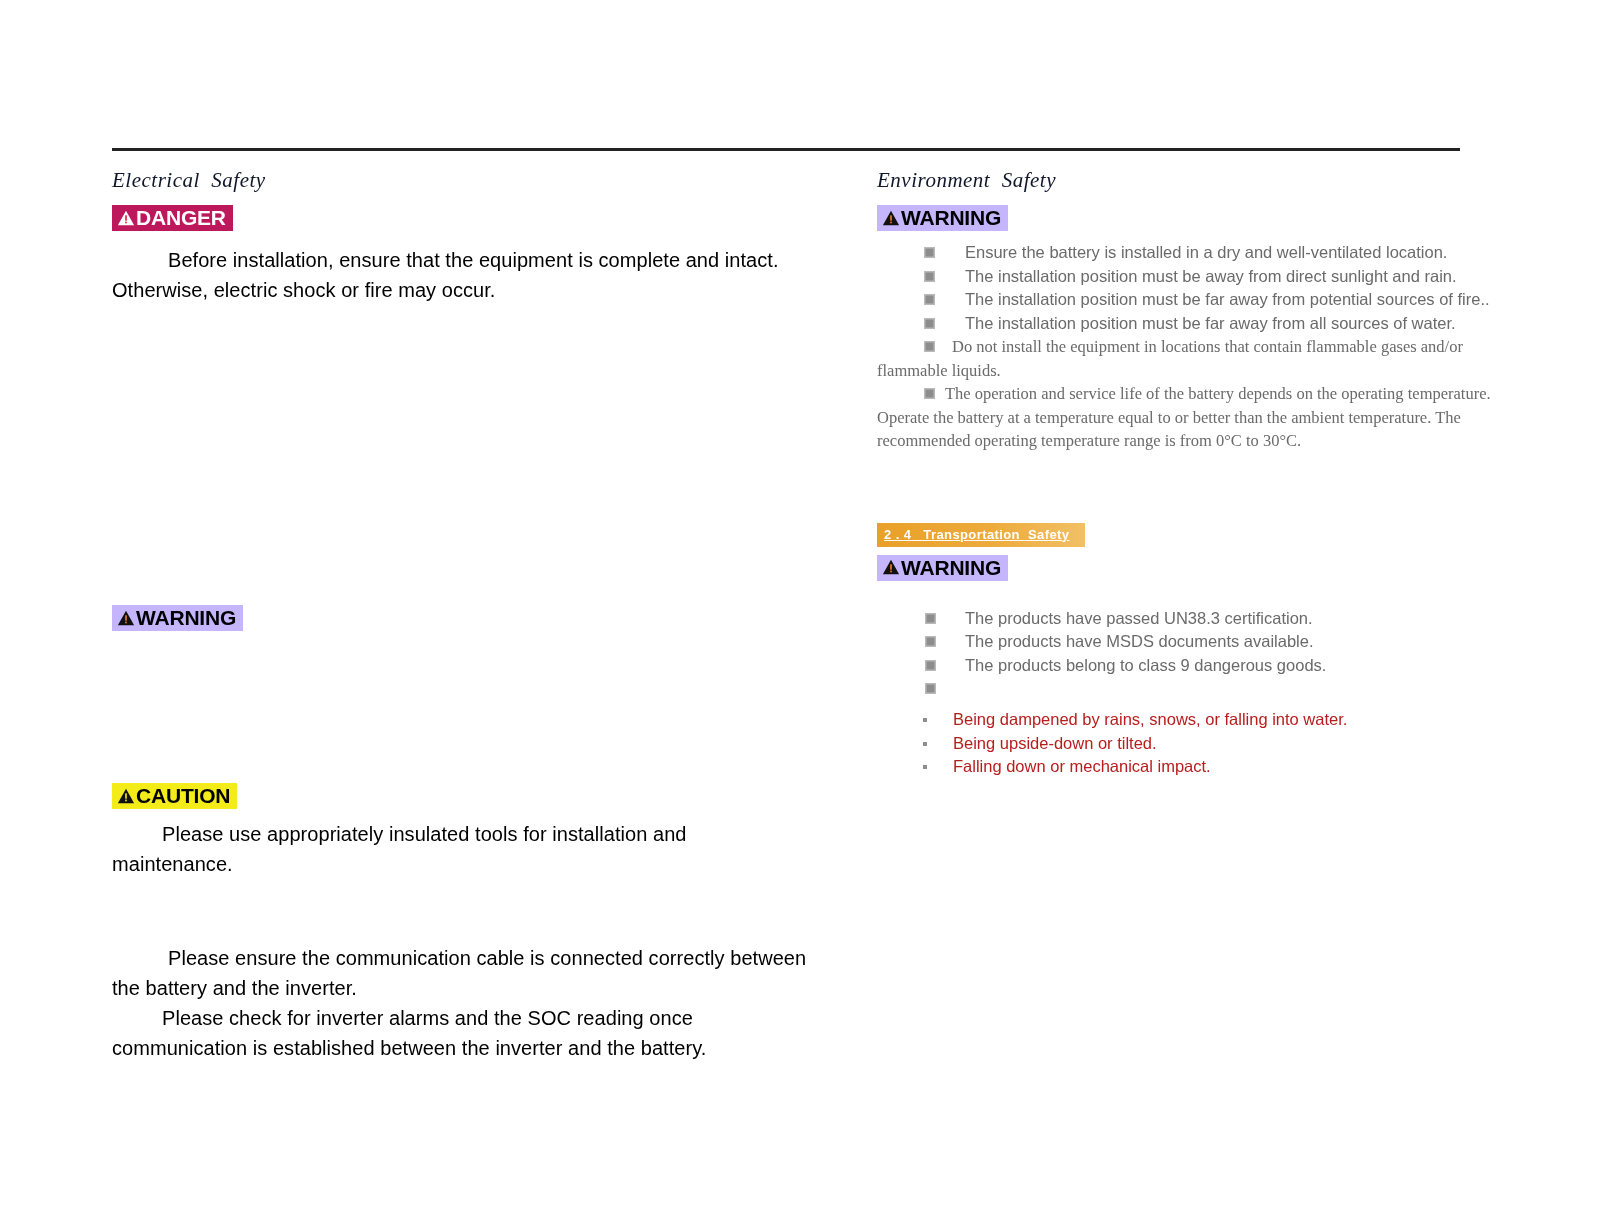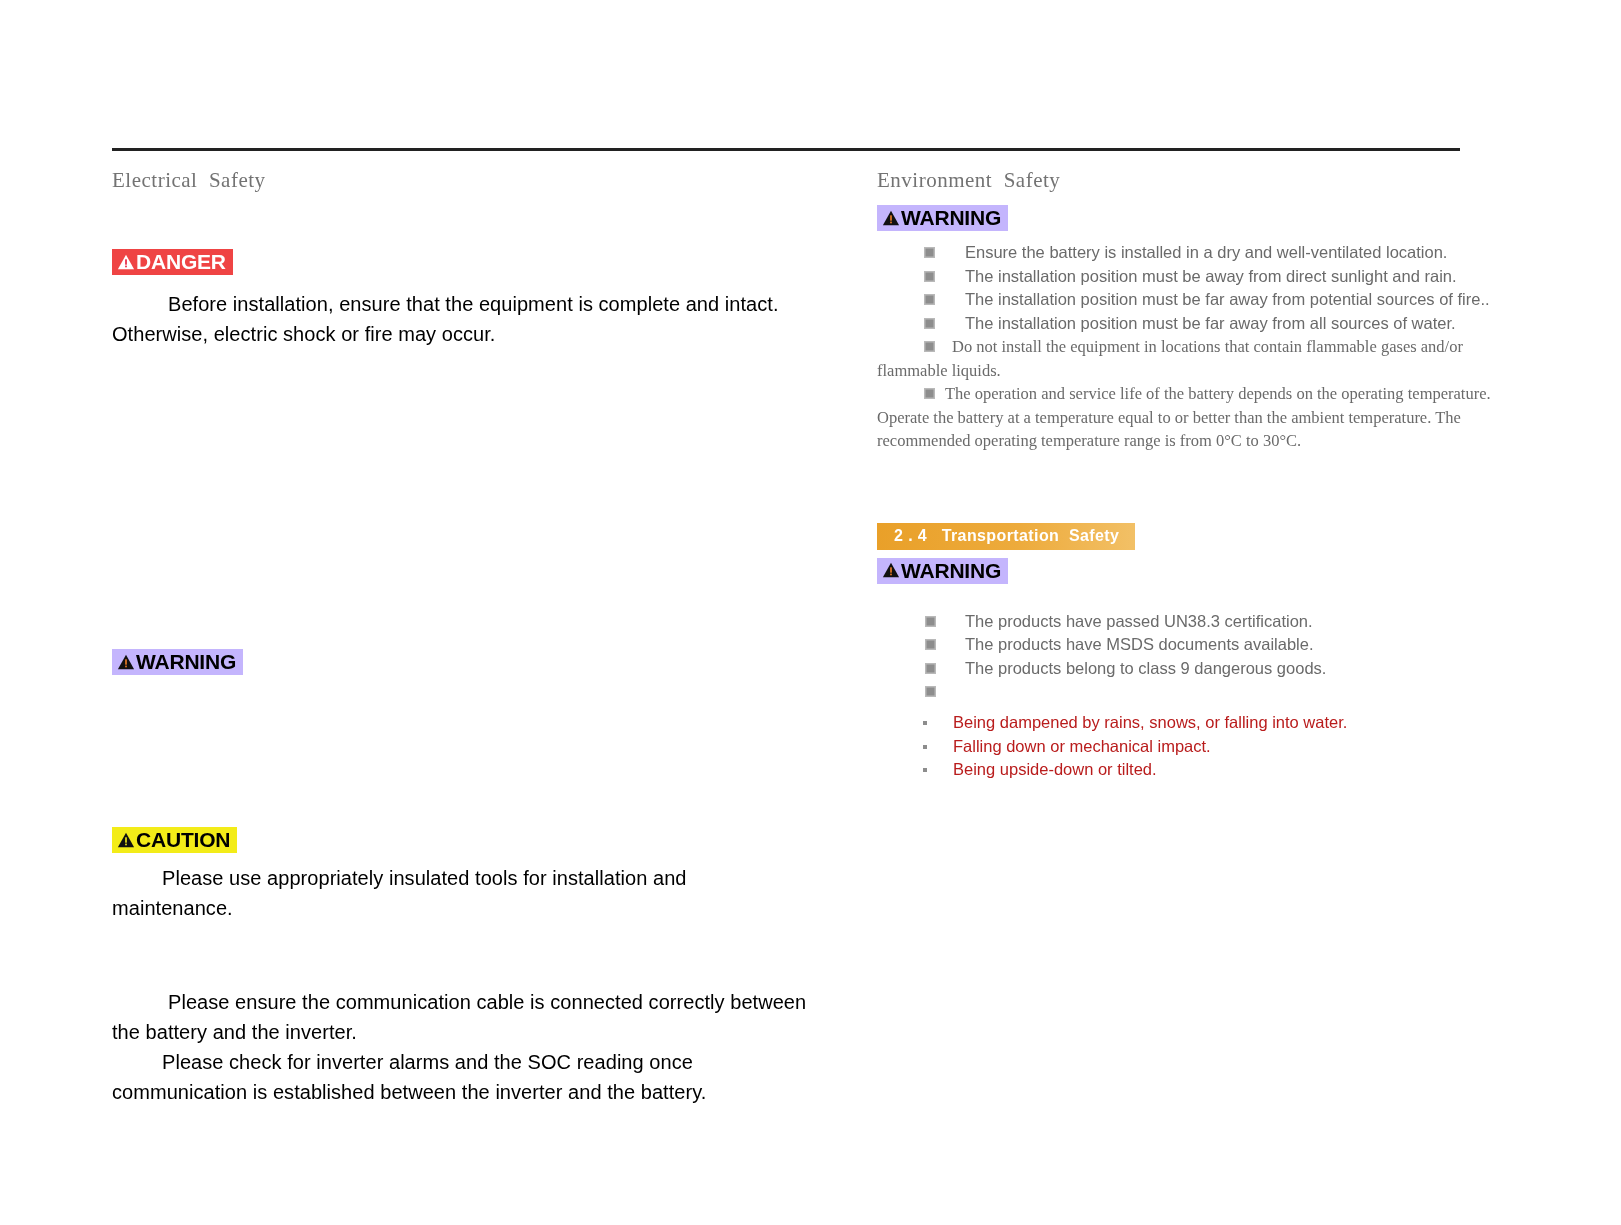--- a/index.html
+++ b/index.html
@@ -42,23 +42,24 @@
     left: 845px;
     top: 168px;
     width: 660px;
     margin-left: 32px;
   }
 
   
   .subhead {
     font-family: "Liberation Serif", serif;
     font-size: 21px;
-    color: #737373;
+    color: #0f172a;
     letter-spacing: 0.5px;
     white-space: pre;
+    font-style: italic;
   }
 
   
   .badge {
     display: inline-flex;
     align-items: center;
     gap: 1px;
     padding: 2px 7px 3px 5px;
     font-weight: bold;
     font-size: 21px;
@@ -66,43 +67,43 @@
     letter-spacing: -0.2px;
     white-space: nowrap;
   }
   .badge .tri {
     display: inline-block;
     width: 18px;
     height: 18px;
     flex: 0 0 18px;
   }
   .badge-danger {
-    background: #ef4444;
+    background: #be185d;
     color: #ffffff;
-    margin-top: 44px;
   }
   .badge-warning {
     background: #c4b5fd;
     color: #000000;
   }
   .badge-caution {
     background: #F3EC18;
     color: #000000;
   }
 
   
   .section-band {
     display: inline-block;
     background: linear-gradient(to right, #E9A029 0%, #EDAB3C 55%, #F2C066 100%);
     color: #ffffff;
     font-weight: bold;
-    font-size: 16px;
-    padding: 4px 16px 5px 17px;
+    font-size: 13px;
+    padding: 4px 16px 5px 7px;
     letter-spacing: 0.4px;
     white-space: pre;
+    text-decoration: underline;
   }
 
   
   .body-text {
     font-size: 20px;
     line-height: 30px;
     color: #000000;
     letter-spacing: 0.05px;
   }
   .indent {
@@ -331,23 +332,23 @@
 
     <div class="sp-8"></div>
 
     <ul class="dot-list">
       <li>
         <span class="dot"></span>
         <span>Being dampened by rains, snows, or falling into water.</span>
       </li>
       <li>
         <span class="dot"></span>
+        <span>Being upside-down or tilted.</span>
+      </li>
+      <li>
+        <span class="dot"></span>
         <span>Falling down or mechanical impact.</span>
       </li>
-      <li>
-        <span class="dot"></span>
-        <span>Being upside-down or tilted.</span>
-      </li>
     </ul>
 
   </div>
 
 </div>
 
 </body></html>

